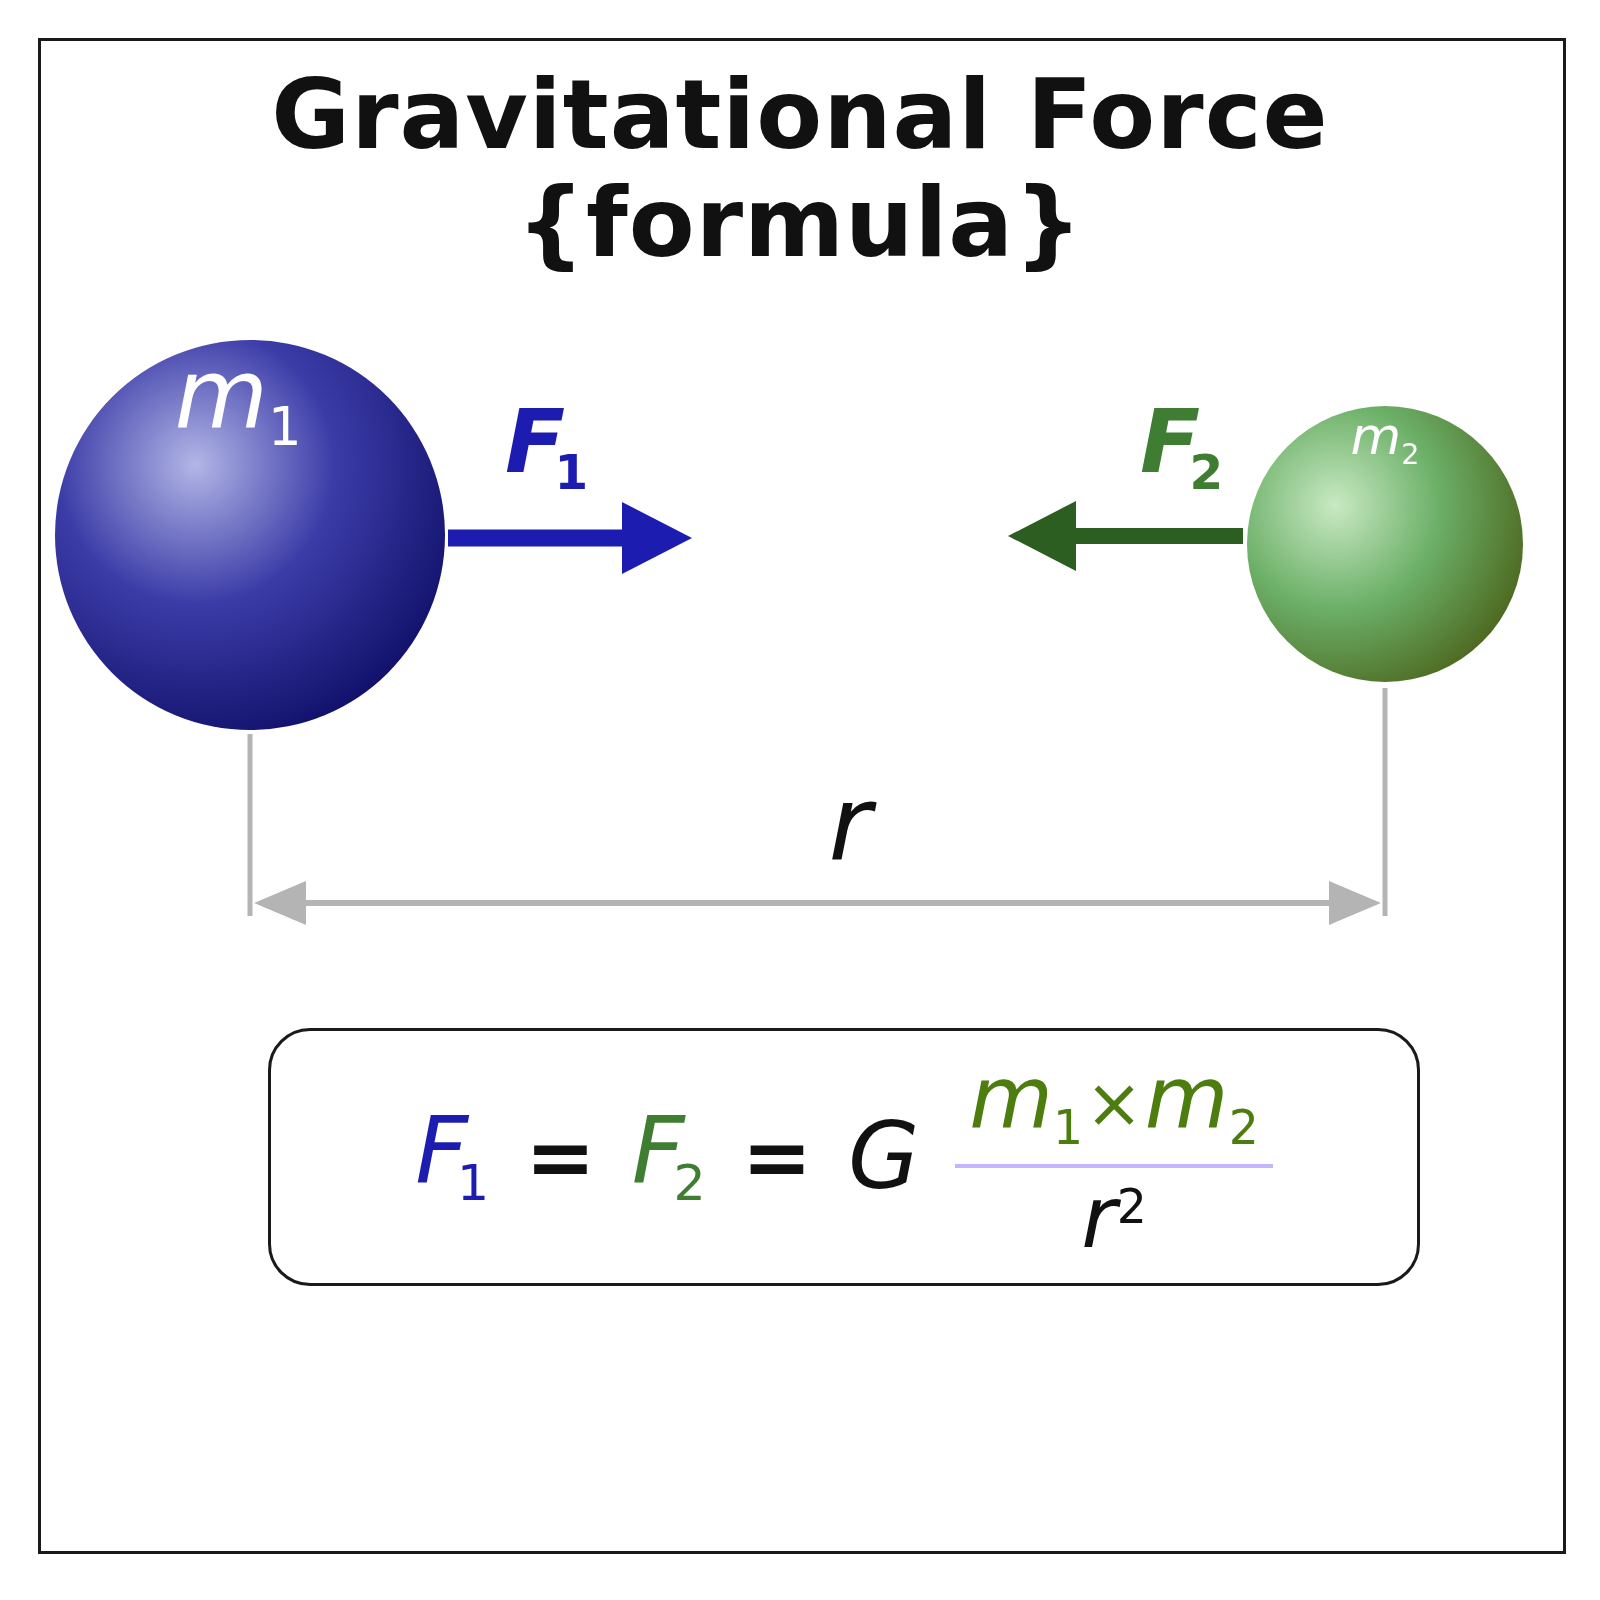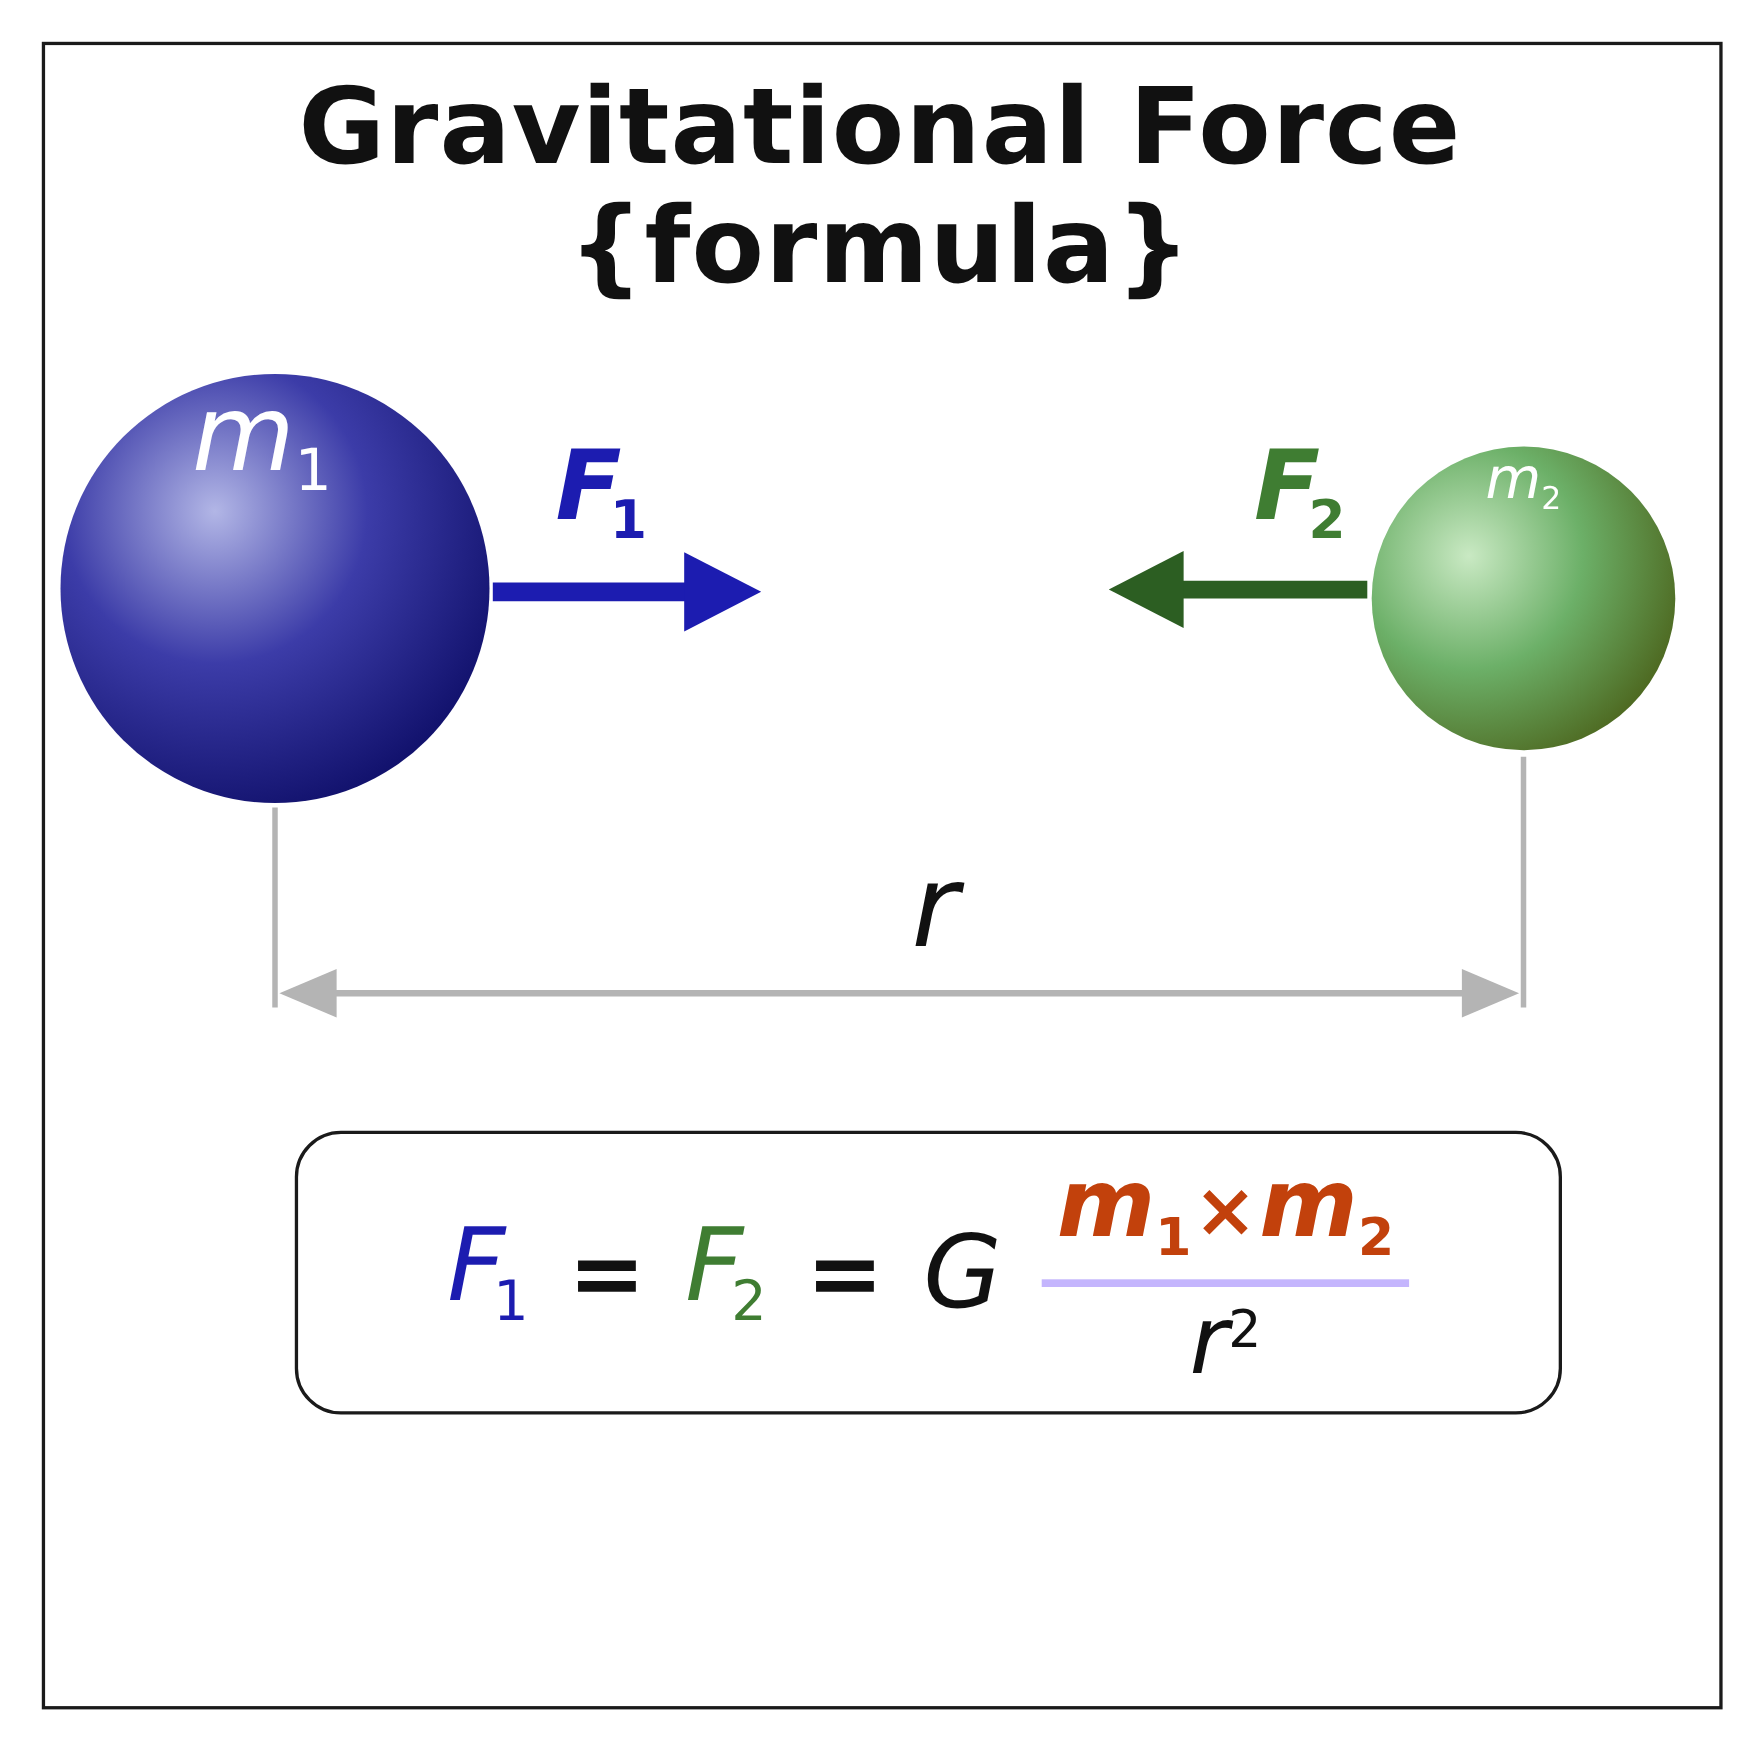--- a/index.html
+++ b/index.html
@@ -38,22 +38,22 @@
     font-size:104px;font-style:italic;color:#111;line-height:1;}
 
   .formula-box{position:absolute;left:268px;top:1028px;width:1152px;height:258px;
     border:3px solid #1a1a1a;border-radius:42px;background:#fff;
     display:flex;align-items:center;justify-content:center;gap:36px;box-sizing:border-box;padding:0 26px;}
   .formula-box .sym{font-size:92px;font-style:italic;line-height:1;color:#111;font-weight:500;}
   .formula-box .eq{font-size:84px;color:#111;font-weight:600;font-style:normal;}
   .formula-box .c-f1{color:var(--force1);}
   .formula-box .c-f2{color:var(--force2);}
   .fraction{display:inline-flex;flex-direction:column;align-items:center;line-height:1;}
-  .fraction .num{font-size:86px;font-style:italic;color:#c2410c;font-weight:700;
-    border-bottom:7px solid #c4b5fd;padding:0 14px 14px 14px;white-space:nowrap;}
+  .fraction .num{font-size:86px;font-style:italic;color:#4d7c0f;font-weight:400;
+    border-bottom:4px solid #c4b5fd;padding:0 14px 14px 14px;white-space:nowrap;}
   .fraction .den{font-size:86px;font-style:italic;color:#111;font-weight:400;padding-top:6px;}
   .times{font-style:normal;font-size:0.8em;padding:0 2px;}
   .sup{font-size:0.55em;font-style:normal;vertical-align:0.5em;}
 </style>
 </head>
 <body>
 
 <div class="frame"></div>
 
 <div class="title">

